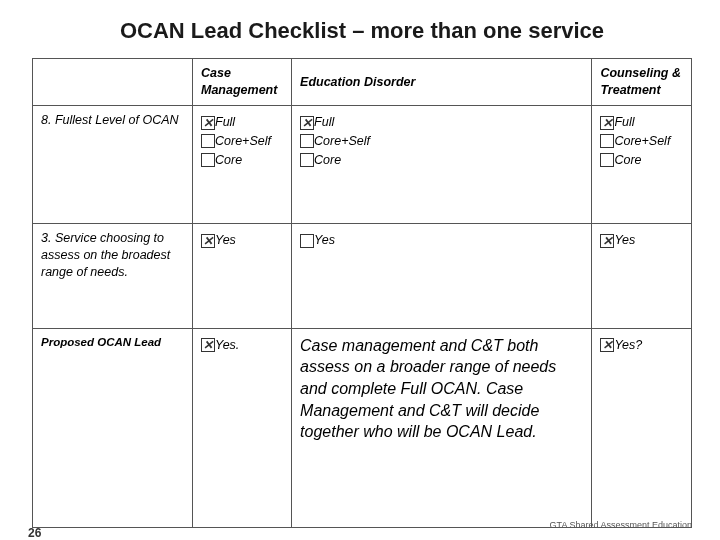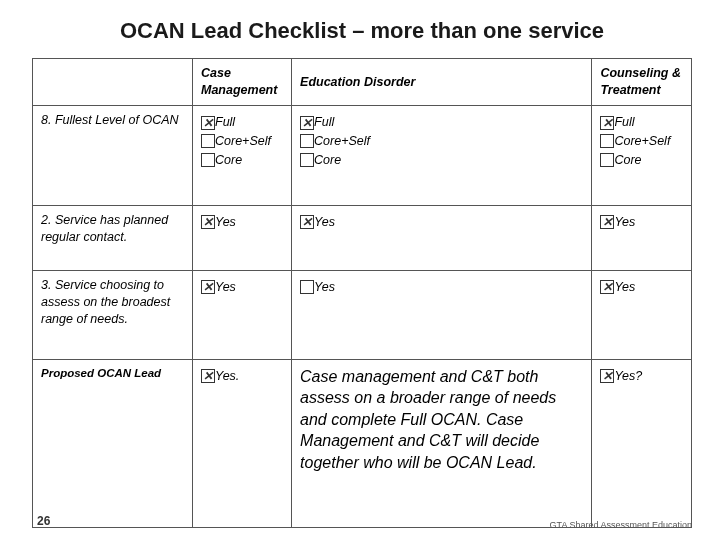--- a/index.html
+++ b/index.html
@@ -78,26 +78,25 @@
       height: 14px;
       border: 1.5px solid #333;
       flex-shrink: 0;
       background: #fff;
     }
     .cb-text {
       font-size: 12.5px;
     }
     .page-num {
       position: absolute;
-      bottom: 12px;
+      bottom: 0;
       left: 28px;
       font-size: 12px;
       color: #333;
       font-weight: bold;
-      margin-left: 9px;
     }
     .brand-note {
       position: absolute;
       bottom: 8px;
       right: 28px;
       font-size: 9px;
       color: #555;
       text-align: right;
       line-height: 1.3;
       margin-top: 15px;
@@ -162,41 +161,20 @@
               <span class="cb-unchecked"></span>
               <span class="cb-text">Core+Self</span>
             </div>
             <div class="checkbox-row">
               <span class="cb-unchecked"></span>
               <span class="cb-text">Core</span>
             </div>
           </td>
         </tr>
         <tr>
-          <td class="col-label">2. Service has planned regular contact.</td>
-          <td>
-            <div class="checkbox-row">
-              <span class="cb-checked"></span>
-              <span class="cb-text">Yes</span>
-            </div>
-          </td>
-          <td>
-            <div class="checkbox-row">
-              <span class="cb-checked"></span>
-              <span class="cb-text">Yes</span>
-            </div>
-          </td>
-          <td>
-            <div class="checkbox-row">
-              <span class="cb-checked"></span>
-              <span class="cb-text">Yes</span>
-            </div>
-          </td>
-        </tr>
-        <tr>
           <td class="col-label">3. Service choosing to assess on the broadest range of needs.</td>
           <td>
             <div class="checkbox-row">
               <span class="cb-checked"></span>
               <span class="cb-text">Yes</span>
             </div>
           </td>
           <td>
             <div class="checkbox-row">
               <span class="cb-unchecked"></span>

